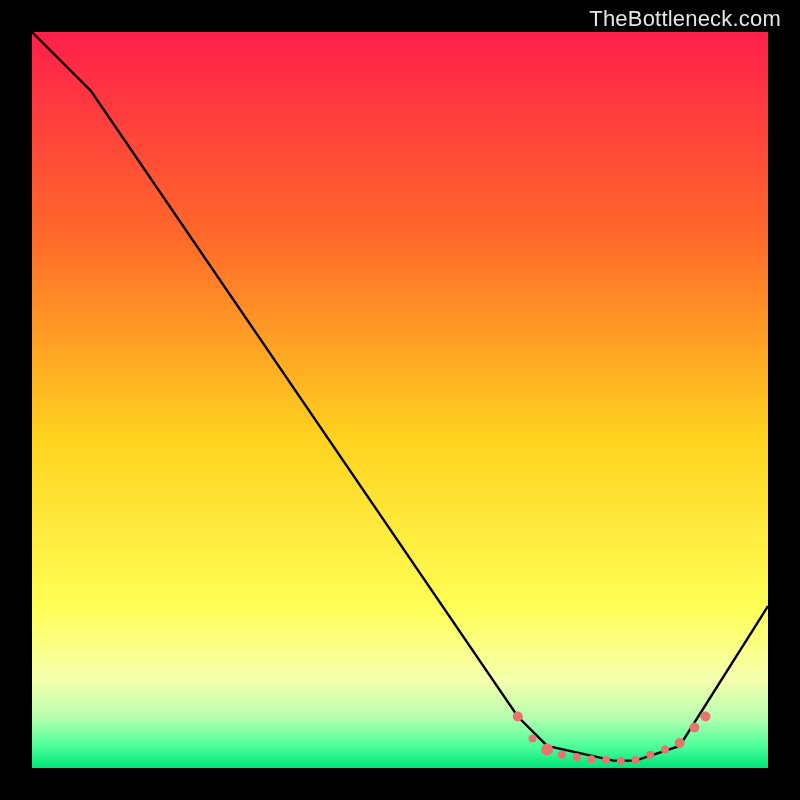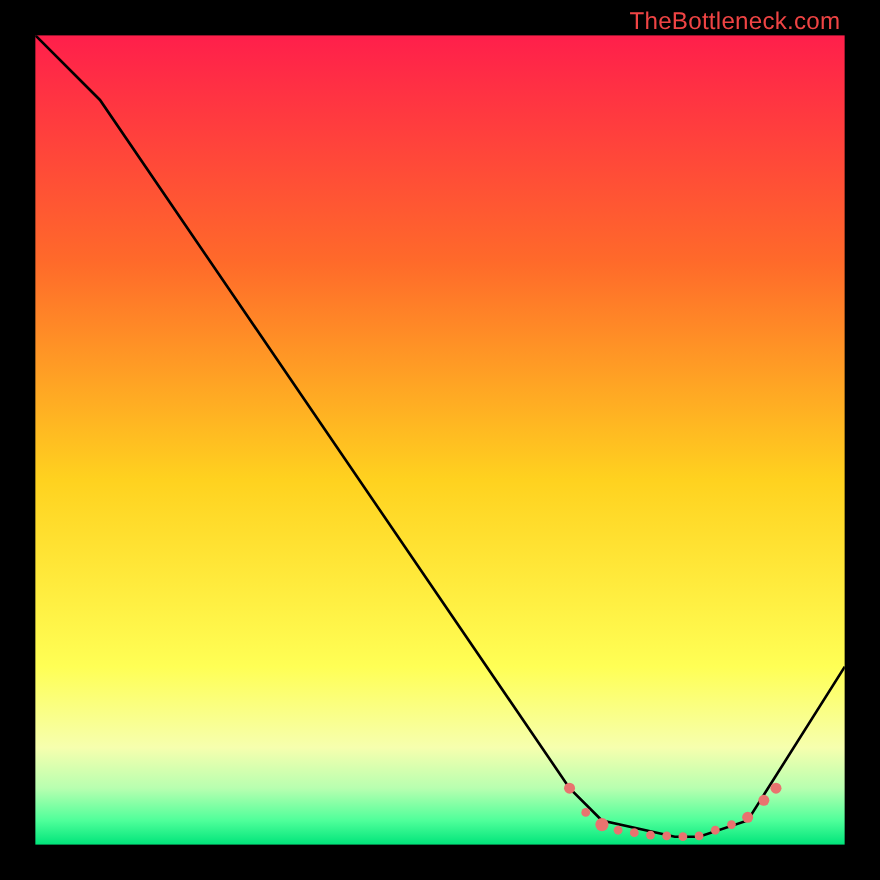--- a/index.html
+++ b/index.html
@@ -22,22 +22,22 @@
   .plot-area {
     position: absolute;
     left: 0;
     top: 0;
     width: 736px;
     height: 736px;
   }
   .watermark {
     position: absolute;
     top: 6px;
-    right: 36px;
-    color: #ef4444;
+    right: 19px;
+    color: #e5e5e5;
     font-size: 22px;
     font-weight: 500;
     letter-spacing: 0.2px;
   }
 </style>
 </head>
 <body>
 
 <div class="watermark">TheBottleneck.com</div>
 

